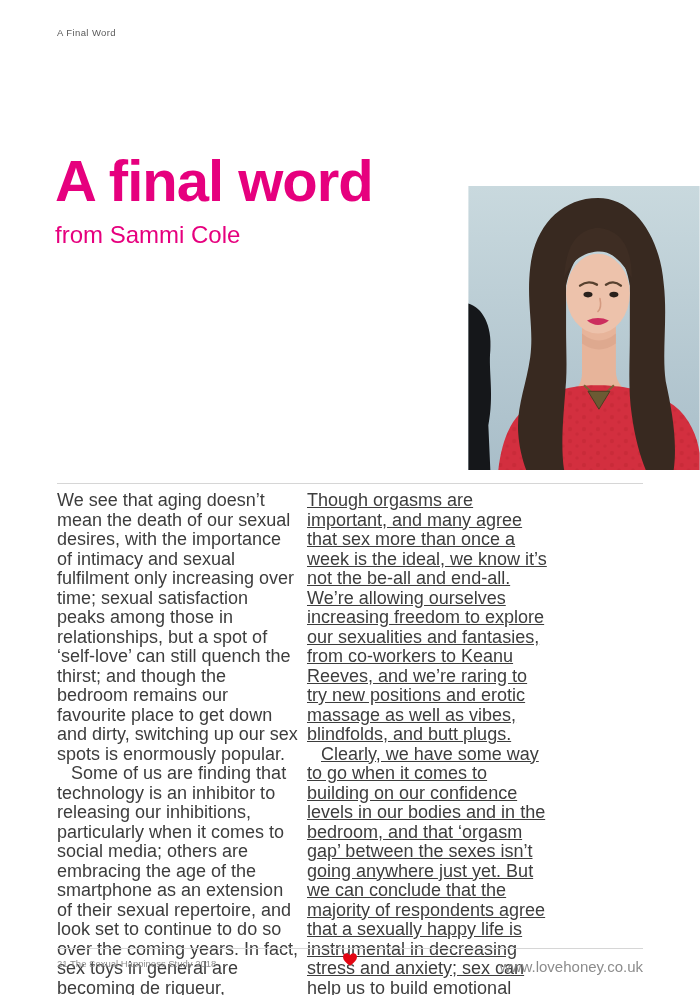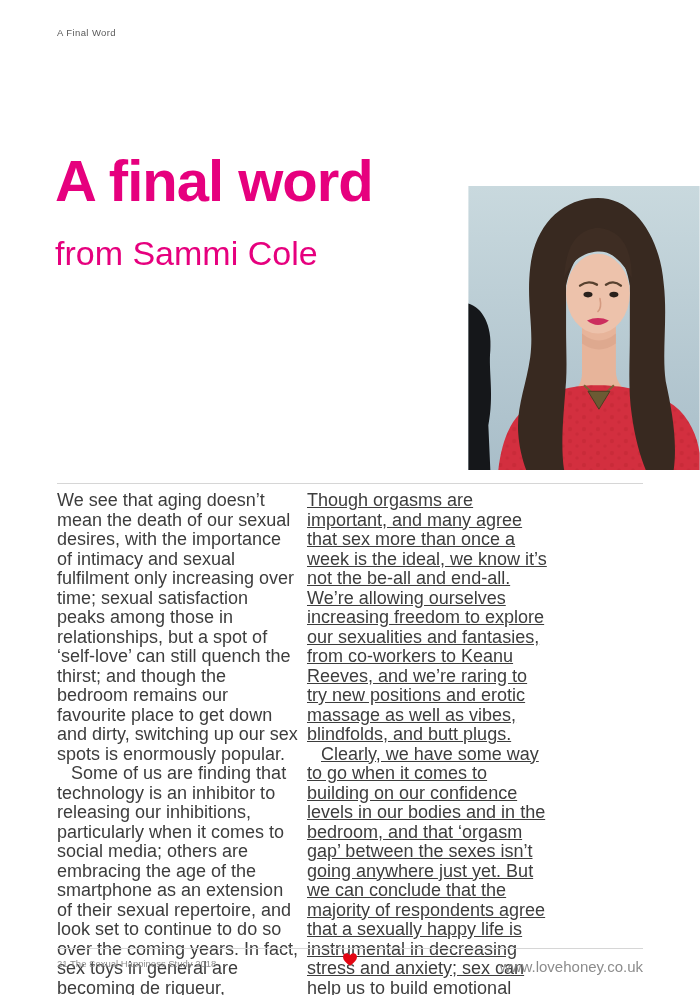--- a/index.html
+++ b/index.html
@@ -15,21 +15,21 @@
     background:#ffffff;
     font-family:"Liberation Sans",sans-serif;
     overflow:hidden;
   }
   .running-header{
     position:absolute;left:57px;top:27px;
     font-size:9.5px;color:#5a5a5a;letter-spacing:.4px;
   }
   .title-block{position:absolute;left:55px;top:150px;color:var(--pink);}
   .title-line1{font-size:58px;font-weight:700;line-height:62px;letter-spacing:-1px;}
-  .title-line2{font-size:34px;font-weight:400;line-height:42px;margin-top:20px;}
+  .title-line2{font-size:24px;font-weight:400;line-height:42px;margin-top:2px;}
   .intro{
     position:absolute;left:57px;top:358px;width:388px;
     font-size:21.5px;line-height:29px;color:var(--pink);font-weight:400;
   }
   .photo{
     position:absolute;left:468px;top:186px;width:232px;height:284px;
     overflow:hidden;
   }
   .photo svg{display:block;}
   .rule{position:absolute;left:57px;width:586px;height:1px;background:var(--rule);}

